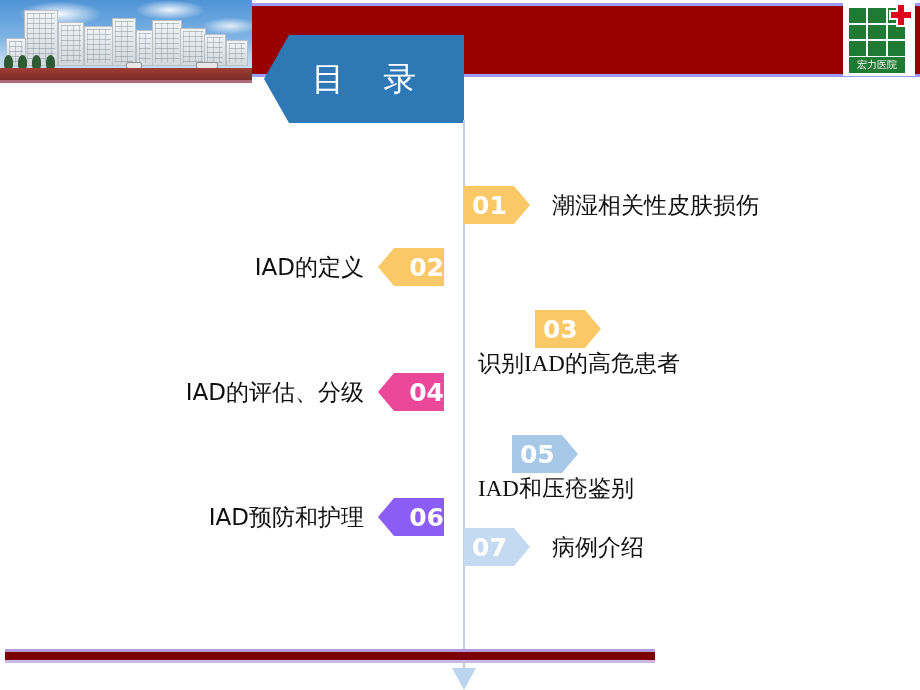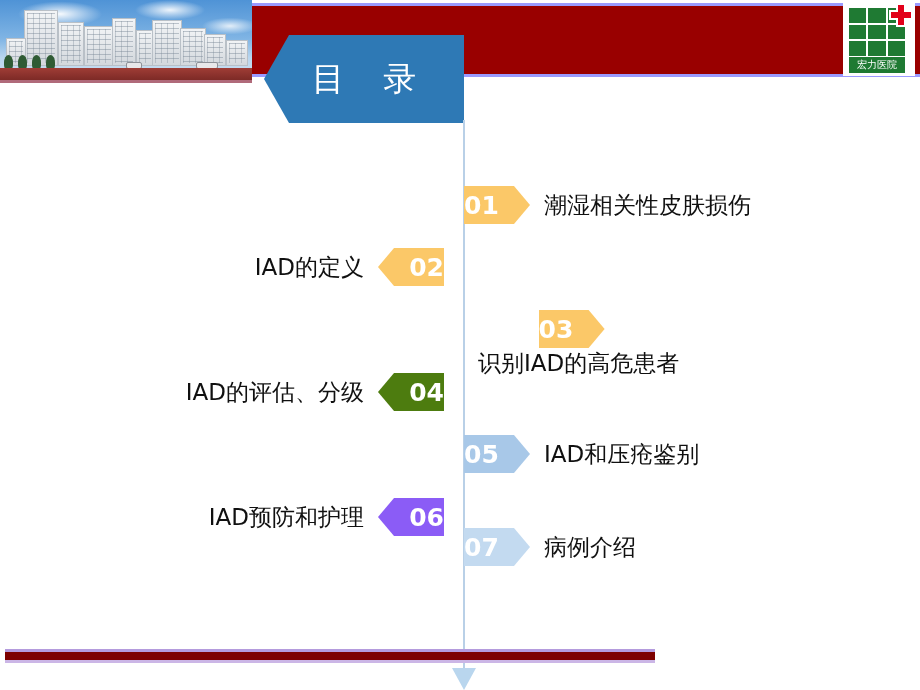--- a/index.html
+++ b/index.html
@@ -179,36 +179,37 @@
     color: #ffffff;
     font-size: 25px;
     font-weight: bold;
     display: flex;
     align-items: center;
     font-family: "DejaVu Sans", sans-serif;
     flex: 0 0 auto;
   }
   .right .toc-badge {
     clip-path: polygon(0 0, 50px 0, 66px 19px, 50px 38px, 0 38px);
+    padding-left: 8px;
     justify-content: flex-start;
   }
   .left .toc-badge {
     clip-path: polygon(16px 0, 66px 0, 66px 38px, 16px 38px, 0 19px);
     padding-right: 20px;
     justify-content: flex-end;
   }
 
   .toc-label {
     font-size: 23px;
     color: #101010;
     white-space: nowrap;
     font-family: "DejaVu Sans", "Liberation Sans", sans-serif;
     flex: 0 0 auto;
   }
-  .right .toc-label { margin-left: 14px; }
+  .right .toc-label { margin-left: 14px; font-family: Liberation Serif, serif; }
   .left  .toc-label { margin-right: 14px; }
 
   
   #bottom-bar {
     position: absolute;
     left: 5px; top: 649px;
     width: 650px; height: 14px;
     background: #7d0000;
     border-top: 3px solid #b49bdd;
     border-bottom: 3px solid #cbb6e6;
@@ -273,24 +274,24 @@
     </div>
     <div class="toc-item left" style="top: 248px;">
       <div class="toc-badge" style="background: rgb(251, 200, 104);">02</div>
       <div class="toc-label">IAD的定义</div>
     </div>
     <div class="toc-item right" style="top: 310px; flex-direction: column;">
       <div class="toc-badge" style="background: rgb(251, 200, 104);">03</div>
       <div class="toc-label">识别IAD的高危患者</div>
     </div>
     <div class="toc-item left" style="top: 373px;">
-      <div class="toc-badge" style="background: #4d7c0f;">04</div>
+      <div class="toc-badge" style="background: #ec4899;">04</div>
       <div class="toc-label">IAD的评估、分级</div>
     </div>
-    <div class="toc-item right" style="top: 435px;">
+    <div class="toc-item right" style="top: 435px; flex-direction: column;">
       <div class="toc-badge" style="background: rgb(168, 200, 232);">05</div>
       <div class="toc-label">IAD和压疮鉴别</div>
     </div>
     <div class="toc-item left" style="top: 498px;">
       <div class="toc-badge" style="background: #8b5cf6;">06</div>
       <div class="toc-label">IAD预防和护理</div>
     </div>
     <div class="toc-item right" style="top: 528px;">
       <div class="toc-badge" style="background: rgb(195, 218, 240);">07</div>
       <div class="toc-label">病例介绍</div>

